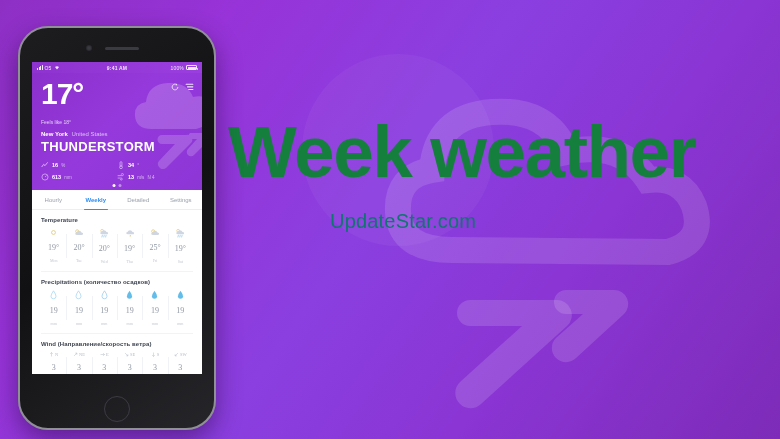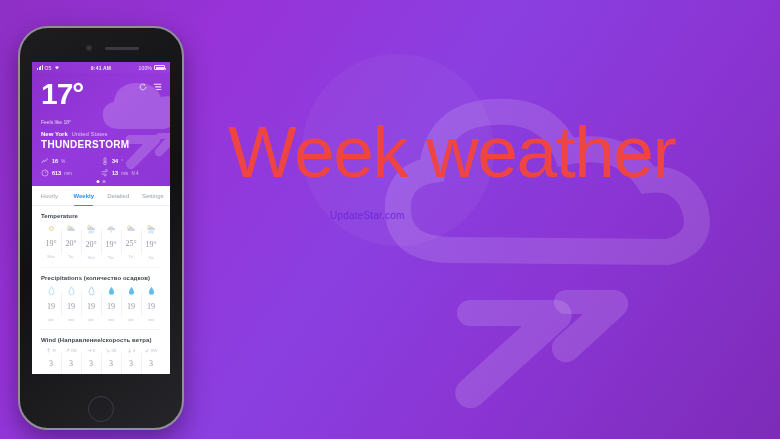--- a/index.html
+++ b/index.html
@@ -9,32 +9,32 @@
     background:linear-gradient(125deg,#8e2fc4 0%,#9733d8 22%,#8b3fe0 48%,#8a35d4 70%,#7d2bb8 100%);
     position:relative;
   }
 
   
   .watermark { position:absolute; inset:0; pointer-events:none; }
 
   
   .hero { position:absolute; left:228px; top:118px; width:552px; }
   .hero-line {
-    font-size:73px; line-height:0.92; font-weight:normal; color:#ef4444;
+    font-size:73px; line-height:0.92; font-weight:bold; color:#15803d;
     letter-spacing:-1.5px; white-space:nowrap;
   }
   .hero-line.second { margin-top:54px; }
   .hero-sub {
     position:absolute; left:102px; top:92px;
-    font-size:10px; color:#6d28d9; letter-spacing:0.2px;
+    font-size:20px; color:#0f766e; letter-spacing:0.2px;
   }
 
   
   .phone {
-    position:absolute; left:18px; top:26px; width:166px; height:404px;
+    position:absolute; left:18px; top:26px; width:198px; height:404px;
     border-radius:30px;
     background:linear-gradient(145deg,#1d1d20 0%,#111113 50%,#26262a 100%);
     border:2px solid #8f9096;
     box-shadow:0 10px 26px rgba(30,0,50,.45);
   }
   .phone-cam {
     position:absolute; left:66px; top:17px; width:6px; height:6px;
     border-radius:50%; background:#3a3a42;
     box-shadow:inset 0 0 2px #101014;
   }
@@ -77,21 +77,21 @@
     position:relative; padding:6px 9px 9px;
     background:linear-gradient(135deg,#8b2fcc 0%,#9539dc 45%,#8d36d6 100%);
     color:#fff; overflow:hidden;
   }
   .wx-head .bgcloud { position:absolute; right:-14px; top:4px; opacity:.18; }
   .wx-temp { font-size:30px; font-weight:bold; line-height:1; letter-spacing:-1px; position:relative; }
   .wx-feels { font-size:5px; color:#e3cdf5; margin-top:10px; position:relative; }
   .wx-place { font-size:6px; margin-top:6px; position:relative; }
   .wx-place b { font-weight:bold; }
   .wx-place span { color:#dcc2f2; margin-left:2px; }
-  .wx-cond { font-size:10px; font-weight:bold; letter-spacing:.3px; margin-top:2px; position:relative; }
+  .wx-cond { font-size:13px; font-weight:bold; letter-spacing:.3px; margin-top:2px; position:relative; }
   .wx-stats { margin-top:7px; position:relative; }
   .wx-row { display:flex; gap:0; margin-top:4px; }
   .wx-cell { display:flex; align-items:center; gap:3px; width:50%; font-size:5px; color:#f0e2fa; }
   .wx-cell u { text-decoration:none; font-weight:bold; font-size:5.5px; color:#fff; }
   .wx-cell em { font-style:normal; color:#d8bcee; font-size:4.5px; }
   .wx-ico { width:8px; height:8px; opacity:.85; flex:0 0 auto; }
   .wx-actions { position:absolute; right:8px; top:10px; display:flex; gap:6px; }
   .dots { position:absolute; left:50%; transform:translateX(-50%); bottom:3px; display:flex; gap:3px; }
   .dots i { width:3px; height:3px; border-radius:50%; background:rgba(255,255,255,.45); display:block; }
   .dots i.on { background:#fff; }

